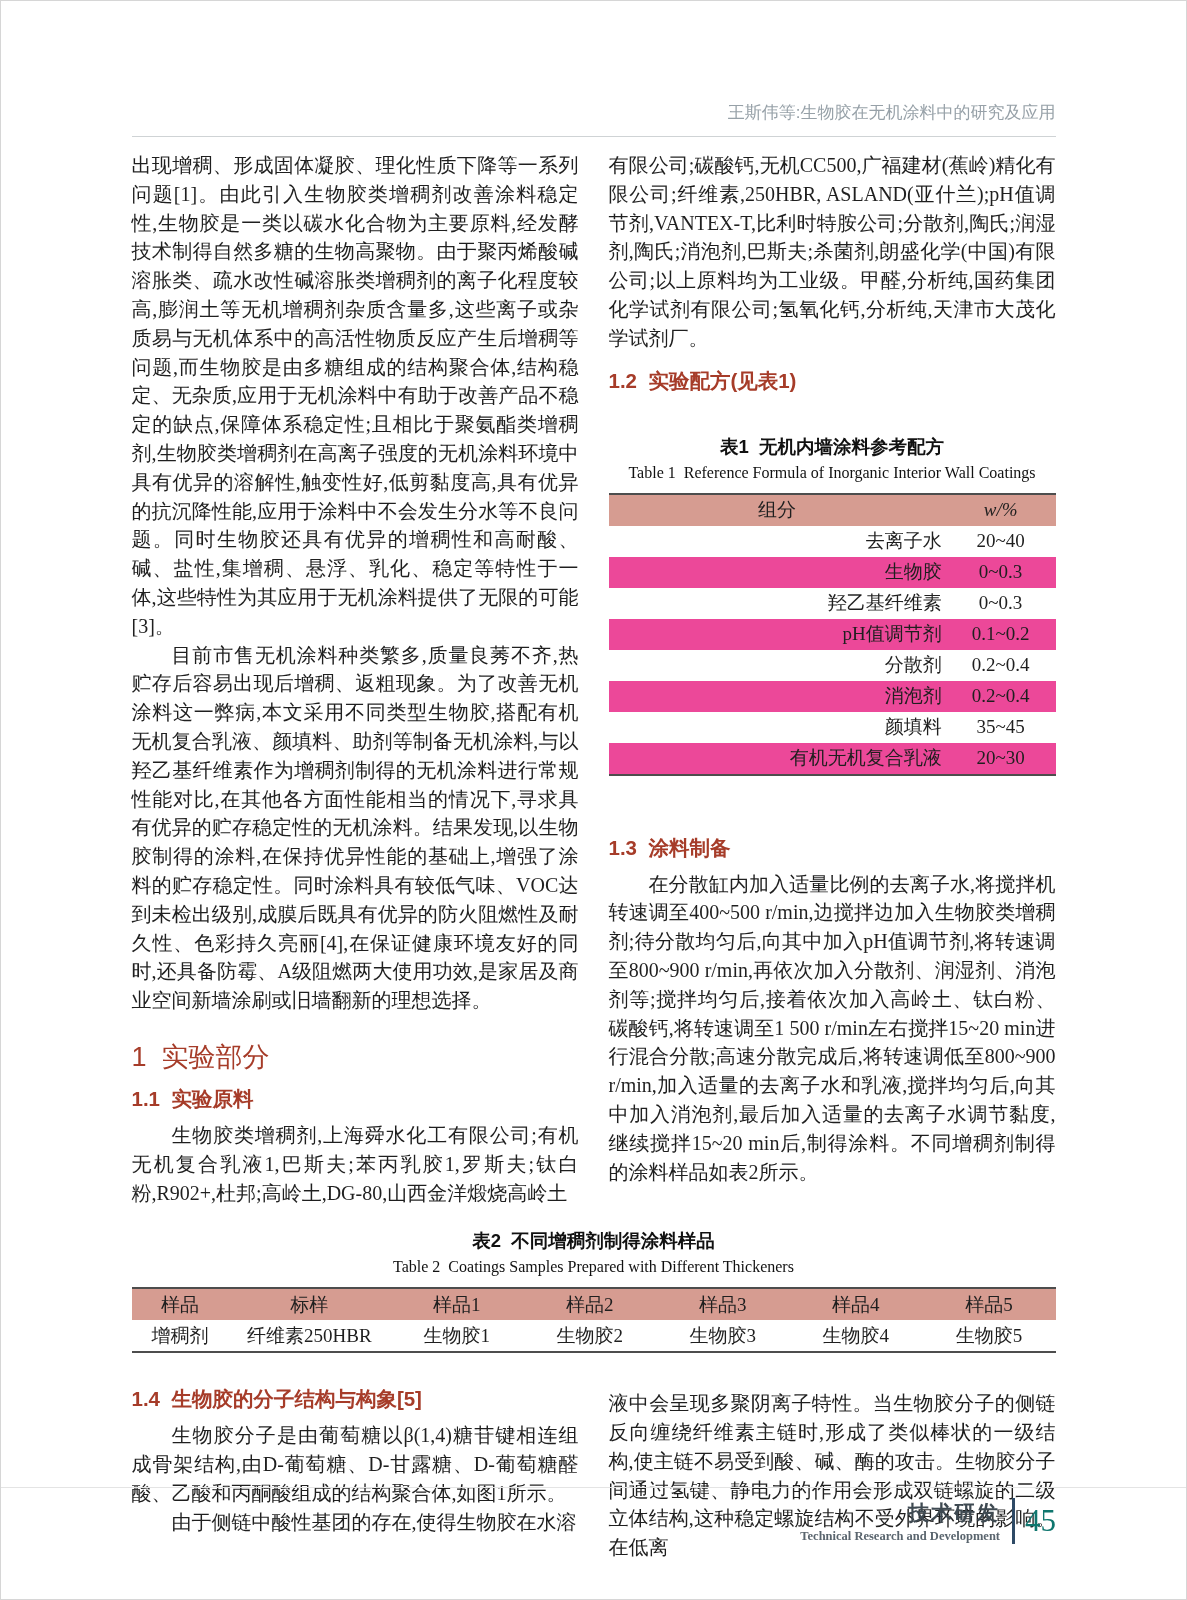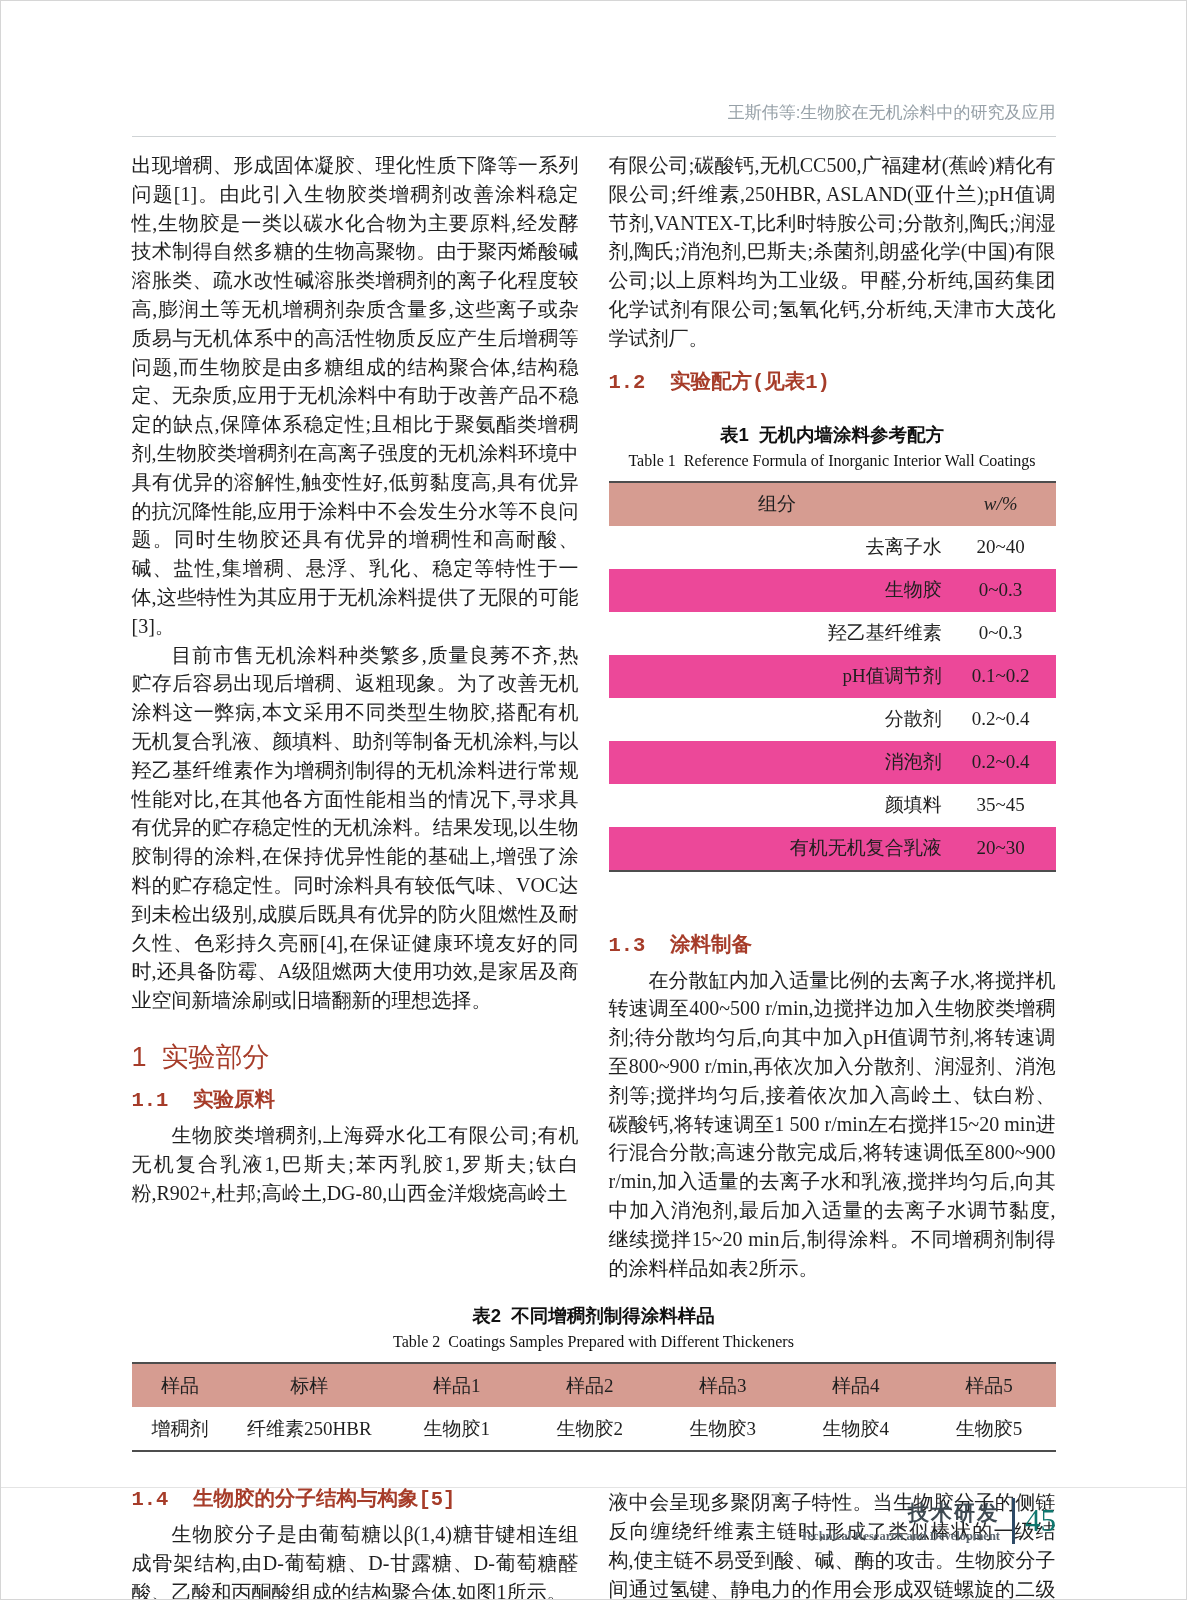--- a/index.html
+++ b/index.html
@@ -42,21 +42,21 @@
   h1.sec-title {
     margin:24px 0 10px 0;
     font-family:"Liberation Sans","DejaVu Sans",sans-serif;
     font-size:27px;
     font-weight:normal;
     color:#a63c29;
     white-space:pre-wrap;
   }
   h2.sub-title {
     margin:14px 0 8px 0;
-    font-family:Liberation Mono, monospace;
+    font-family:Liberation Sans, sans-serif;
     font-size:20.5px;
     font-weight:bold;
     color:#a63c29;
     white-space:pre-wrap;
   }
   h2.gap-top { margin-top:58px; }
 
   
   .tcap { text-align:center; margin-top:18px; margin-bottom:8px; }
   .tcap .cap-cn {
@@ -72,21 +72,21 @@
 
   
   table.ptable {
     width:100%;
     border-collapse:collapse;
     border-top:2px solid #4d4d4d;
     border-bottom:2px solid #4d4d4d;
     font-size:19px;
   }
   table.ptable th, table.ptable td {
-    height:27px; padding:8px 4px;
+    height:27px; padding:2px 4px;
     font-weight:normal;
   }
   table.ptable thead th {
     background:#d69c91;
     text-align:center;
   }
   table.t1 td.c-name { text-align:right; padding-left:46px; }
   table.t1 td.c-val  { text-align:center; }
   table.t1 tr.alt td { background:#ec4899; }
   .italic { font-style:italic; }
@@ -142,21 +142,21 @@
         <p class="body indent">目前市售无机涂料种类繁多,质量良莠不齐,热贮存后容易出现后增稠、返粗现象。为了改善无机涂料这一弊病,本文采用不同类型生物胶,搭配有机无机复合乳液、颜填料、助剂等制备无机涂料,与以羟乙基纤维素作为增稠剂制得的无机涂料进行常规性能对比,在其他各方面性能相当的情况下,寻求具有优异的贮存稳定性的无机涂料。结果发现,以生物胶制得的涂料,在保持优异性能的基础上,增强了涂料的贮存稳定性。同时涂料具有较低气味、VOC达到未检出级别,成膜后既具有优异的防火阻燃性及耐久性、色彩持久亮丽[4],在保证健康环境友好的同时,还具备防霉、A级阻燃两大使用功效,是家居及商业空间新墙涂刷或旧墙翻新的理想选择。</p>
         <h1 class="sec-title">1  实验部分</h1>
         <h2 class="sub-title" style="margin-top:4px;">1.1  实验原料</h2>
         <p class="body indent">生物胶类增稠剂,上海舜水化工有限公司;有机无机复合乳液1,巴斯夫;苯丙乳胶1,罗斯夫;钛白粉,R902+,杜邦;高岭土,DG-80,山西金洋煅烧高岭土</p>
       </div>
 
       <div class="col">
         <p class="body">有限公司;碳酸钙,无机CC500,广福建材(蕉岭)精化有限公司;纤维素,250HBR, ASLAND(亚什兰);pH值调节剂,VANTEX-T,比利时特胺公司;分散剂,陶氏;润湿剂,陶氏;消泡剂,巴斯夫;杀菌剂,朗盛化学(中国)有限公司;以上原料均为工业级。甲醛,分析纯,国药集团化学试剂有限公司;氢氧化钙,分析纯,天津市大茂化学试剂厂。</p>
         <h2 class="sub-title">1.2  实验配方(见表1)</h2>
 
-        <div class="tcap" style="margin-top:26px;">
+        <div class="tcap" style="margin-top:38px;">
           <div class="cap-cn">表1  无机内墙涂料参考配方</div>
           <div class="cap-en">Table 1  Reference Formula of Inorganic Interior Wall Coatings</div>
         </div>
 
         <table class="ptable t1">
           <thead>
             <tr>
               <th>组分</th>
               <th class="italic">w/%</th>
             </tr>

